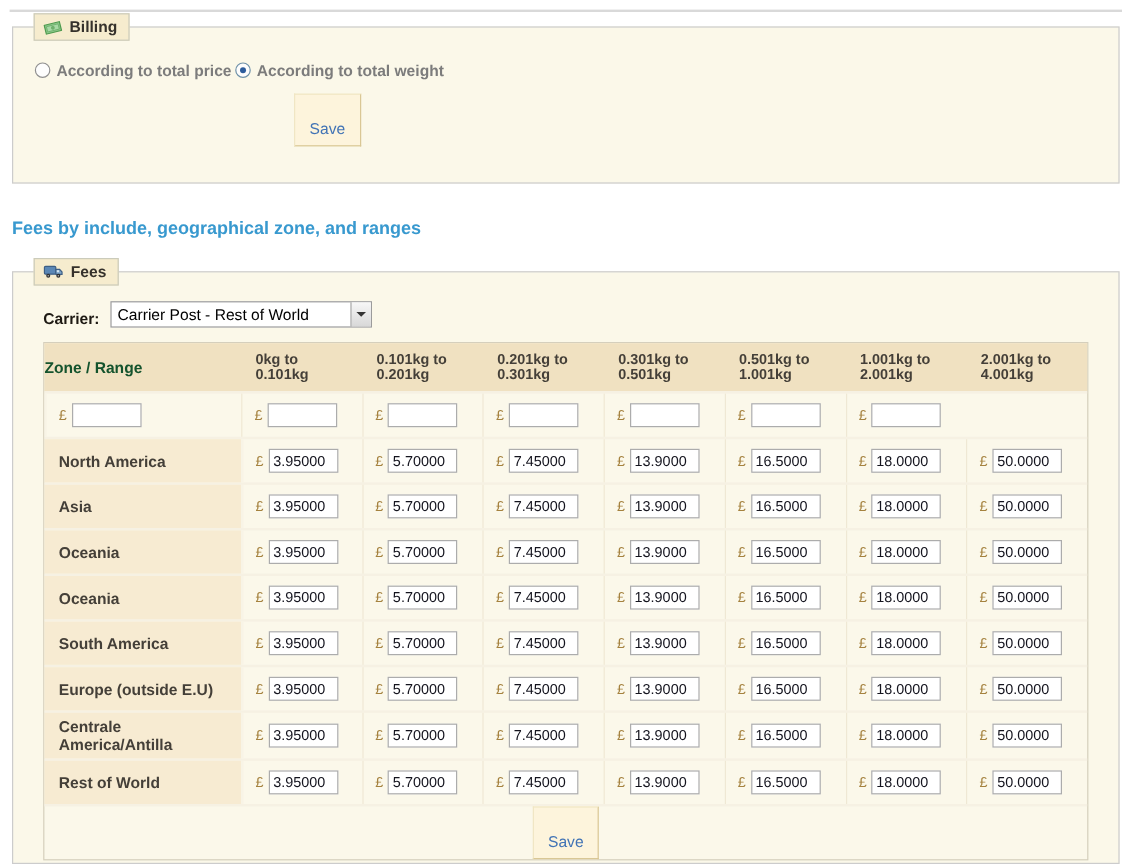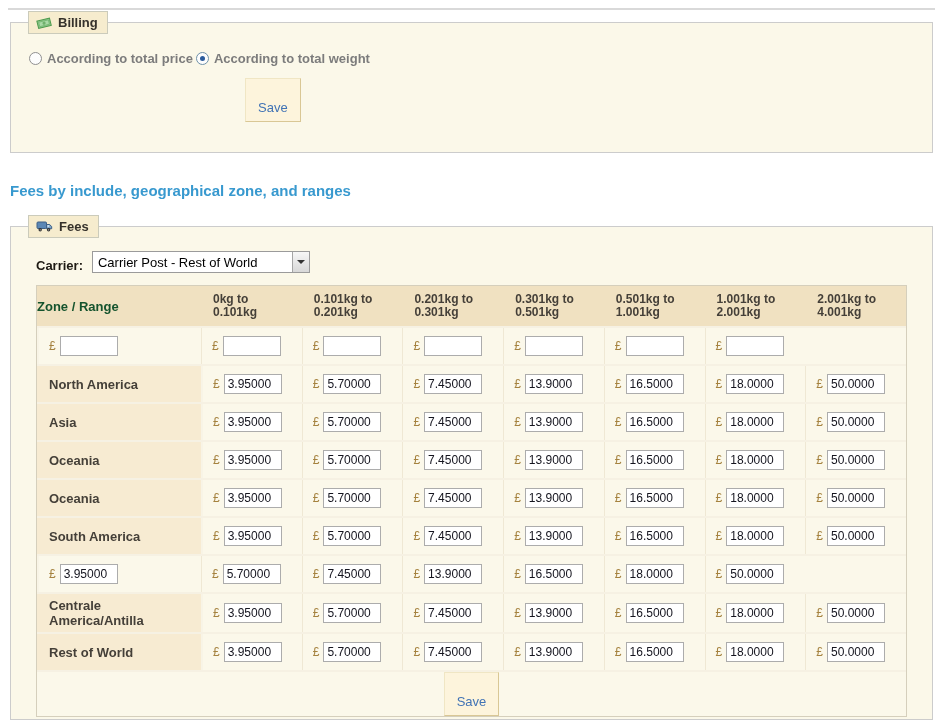--- a/index.html
+++ b/index.html
@@ -393,20 +393,21 @@
           <div class="val-cell">
             <span class="currency">£</span>
             <input type="text" class="fee-input" value="18.0000" style="">
           </div>
           <div class="val-cell">
             <span class="currency">£</span>
             <input type="text" class="fee-input" value="50.0000" style="">
           </div>
         </div>
         <div class="grid-row body-row">
+          <div class="zone-cell">Europe (outside E.U)</div>
           <div class="val-cell first">
             <span class="currency">£</span>
             <input type="text" class="fee-input" value="3.95000" style="">
           </div>
           <div class="val-cell">
             <span class="currency">£</span>
             <input type="text" class="fee-input" value="5.70000" style="">
           </div>
           <div class="val-cell">
             <span class="currency">£</span>

